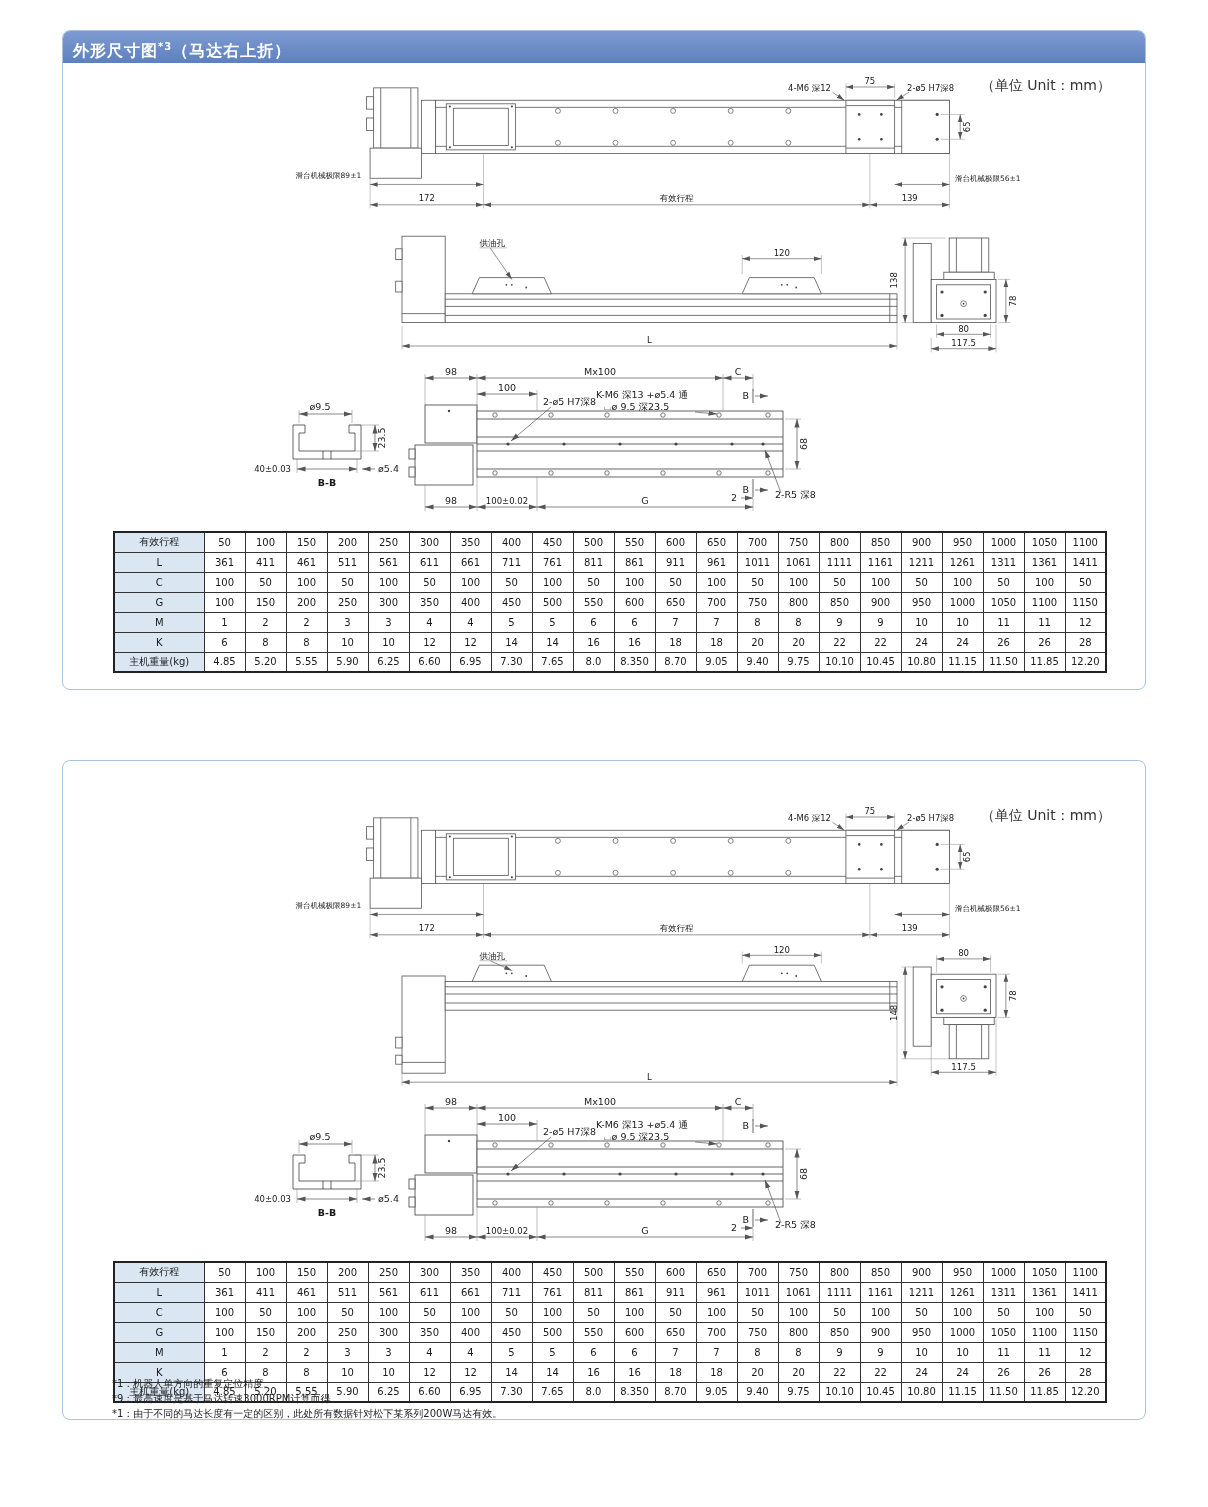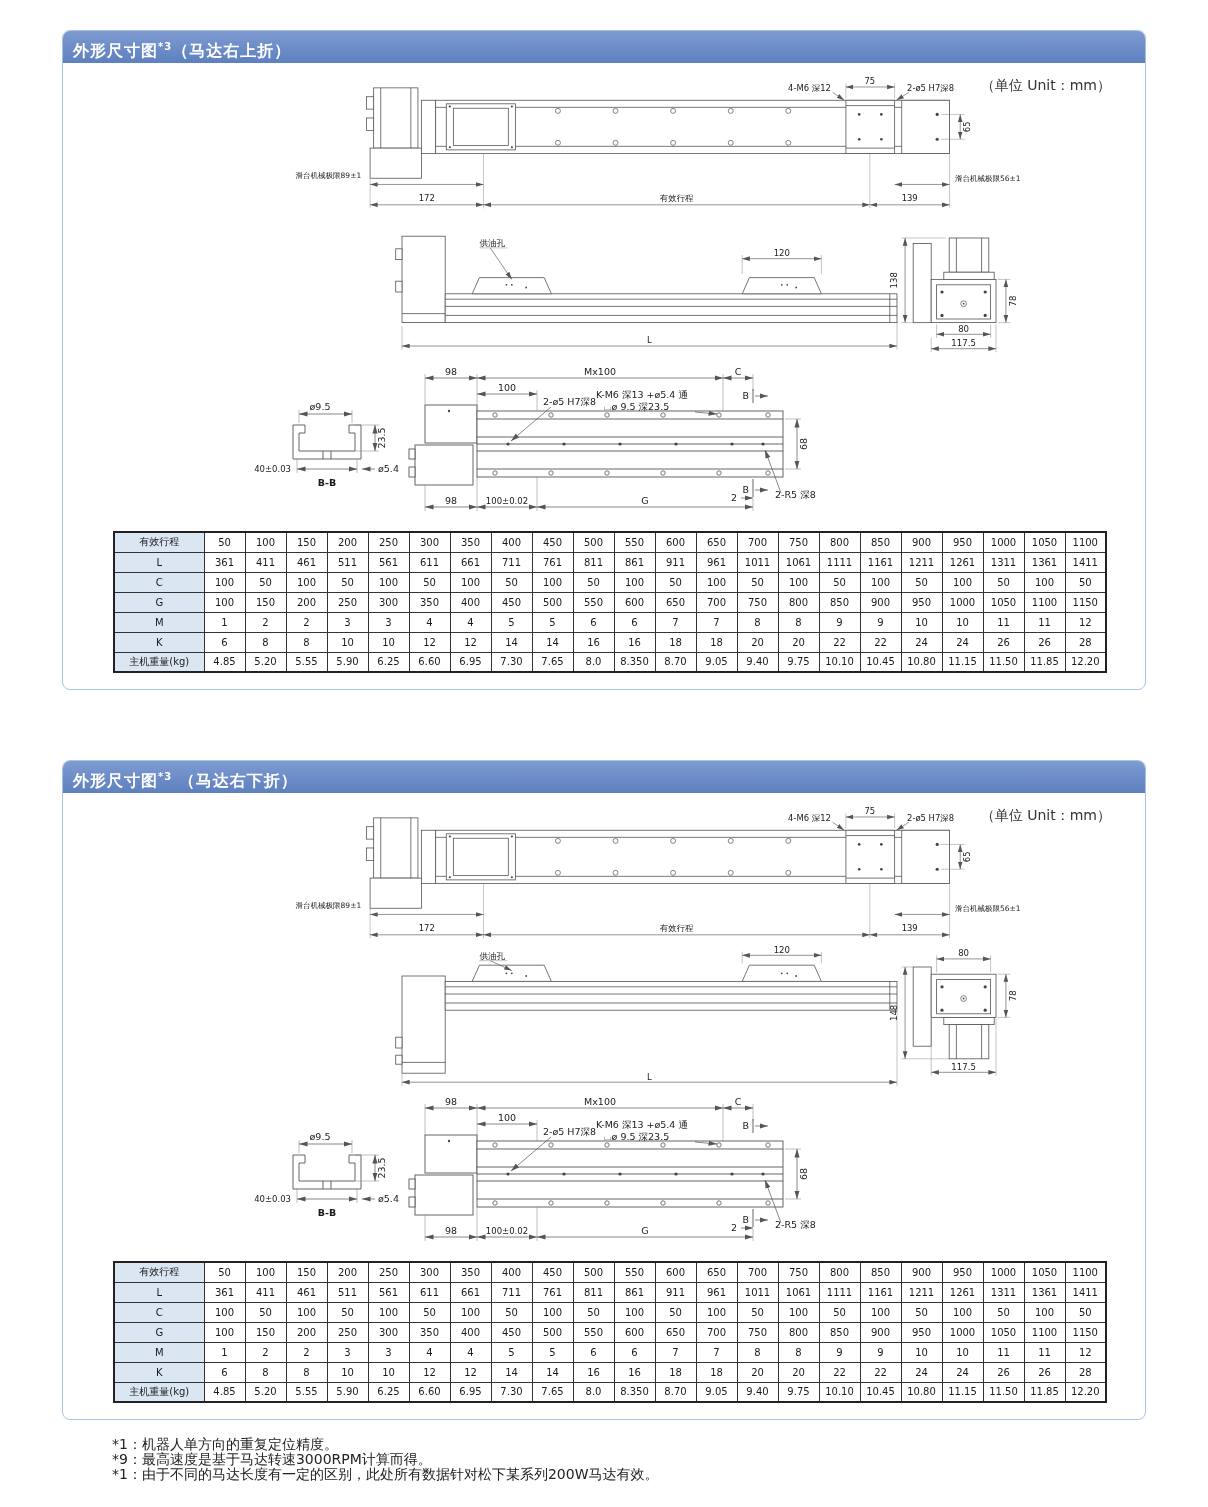--- a/index.html
+++ b/index.html
@@ -35,21 +35,21 @@
   table.spec {
     position:absolute; left:50px; top:500px; width:994px;
     border-collapse:collapse; table-layout:fixed; font-size:10px;
     border:2px solid #222;
   }
   table.spec td {
     border:1px solid #333; text-align:center; height:20px; padding:0;
     overflow:hidden; white-space:nowrap;
   }
   table.spec td.rowhead { background:#dbe6f3; }
-  .footnotes { position:absolute; left:112px; top:1437px; font-size:14px; color:#222; line-height:15px; }
+  .footnotes { position:absolute; left:112px; top:1376px; font-size:10px; color:#222; line-height:15px; }
 </style>
 </head>
 <body>
 
 <div class="panel panel-1">
   <div class="titlebar">
     <span>外形尺寸图</span><sup>*3</sup><span>（马达右上折）</span>
   </div>
   <div class="unit-note">（单位 Unit：mm）</div>
 
@@ -489,23 +489,20 @@
           <td>11.15</td>
           <td>11.50</td>
           <td>11.85</td>
           <td>12.20</td>
         </tr>
       </tbody>
   </table>
 </div>
 
 <div class="panel panel-2">
-  <div class="titlebar">
-    <span>外形尺寸图</span><sup>*3</sup><span> （马达右下折）</span>
-  </div>
   <div class="unit-note">（单位 Unit：mm）</div>
 
   <svg style="left:300px;top:48px;width:700px" viewBox="0 0 790 158">
     <defs>
       <marker id="p2a" markerWidth="10" markerHeight="7" refX="8.5" refY="3" orient="auto-start-reverse" markerUnits="userSpaceOnUse">
         <path d="M0,0.4 L8.5,3 L0,5.6 Z" fill="#555"></path>
       </marker>
     </defs>
     <g>
       <rect class="lnf" x="12" y="10" width="50" height="68"></rect>

